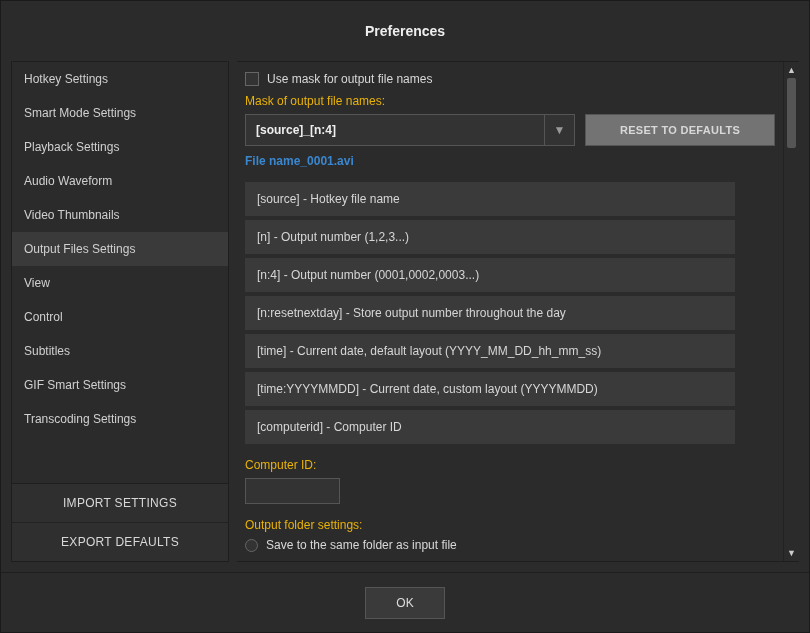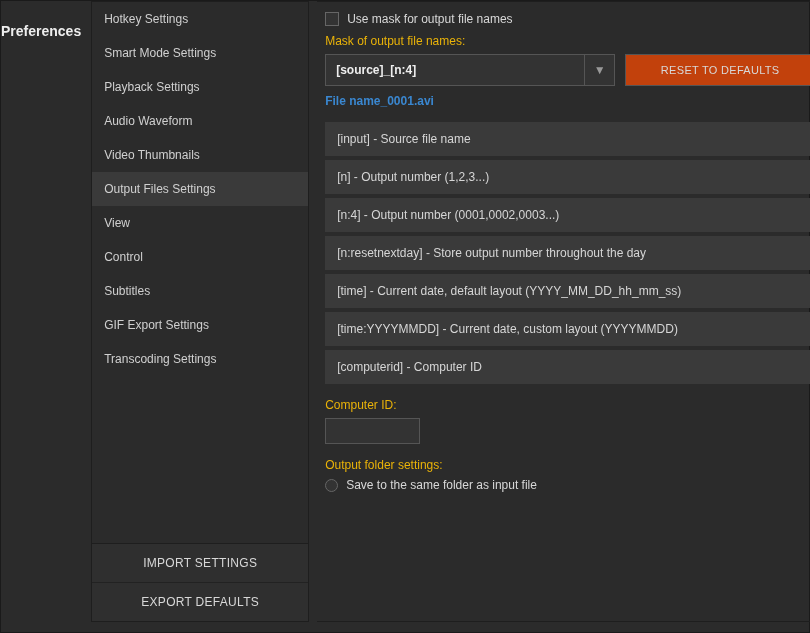--- a/index.html
+++ b/index.html
@@ -11,21 +11,21 @@
     width: 810px;
     height: 633px;
     overflow: hidden;
   }
   .window {
     width: 810px;
     height: 633px;
     background: #2b2b2b;
     border: 1px solid #1a1a1a;
     display: flex;
-    flex-direction: row;
+    flex-direction: column;
   }
   .titlebar {
     height: 60px;
     display: flex;
     align-items: center;
     justify-content: center;
   }
   .titlebar h1 {
     font-size: 14px;
     font-weight: bold;
@@ -168,26 +168,27 @@
     border-left: 1px solid #555;
     display: flex;
     align-items: center;
     justify-content: center;
     color: #999;
     cursor: pointer;
     user-select: none;
   }
   .reset-btn {
     width: 190px;
-    background: #c2410c;
+    background: #737373;
     border: 1px solid #555;
     color: #d8d8d8;
     font-size: 11px;
     letter-spacing: 0.3px;
     cursor: pointer;
+    font-weight: bold;
   }
   .preview {
     color: #3a87d0;
     font-weight: bold;
     font-size: 12px;
     margin-bottom: 14px;
   }
   .token-list {
     display: flex;
     flex-direction: column;
@@ -251,21 +252,21 @@
       <div class="sidebar-list">
         <div class="sidebar-item"><span>Hotkey Settings</span></div>
         <div class="sidebar-item"><span>Smart Mode Settings</span></div>
         <div class="sidebar-item"><span>Playback Settings</span></div>
         <div class="sidebar-item"><span>Audio Waveform</span></div>
         <div class="sidebar-item"><span>Video Thumbnails</span></div>
         <div class="sidebar-item active"><span>Output Files Settings</span></div>
         <div class="sidebar-item"><span>View</span></div>
         <div class="sidebar-item"><span>Control</span></div>
         <div class="sidebar-item"><span>Subtitles</span></div>
-        <div class="sidebar-item"><span>GIF Export Settings</span></div>
+        <div class="sidebar-item"><span>GIF Smart Settings</span></div>
         <div class="sidebar-item"><span>Transcoding Settings</span></div>
       </div>
       <div class="sidebar-buttons">
         <button class="sidebar-btn">IMPORT SETTINGS</button>
         <button class="sidebar-btn">EXPORT DEFAULTS</button>
       </div>
     </div>
 
     <div class="main">
       <div class="content">
@@ -283,21 +284,21 @@
             <div class="mask-dd">
               <span>▼</span>
             </div>
           </div>
           <button class="reset-btn">RESET TO DEFAULTS</button>
         </div>
 
         <div class="preview">File name_0001.avi</div>
 
         <div class="token-list">
-          <div class="token"><span>[input] - Source file name</span></div>
+          <div class="token"><span>[source] - Hotkey file name</span></div>
           <div class="token"><span>[n] - Output number (1,2,3...)</span></div>
           <div class="token"><span>[n:4] - Output number (0001,0002,0003...)</span></div>
           <div class="token"><span>[n:resetnextday] - Store output number throughout the day</span></div>
           <div class="token"><span>[time] - Current date, default layout (YYYY_MM_DD_hh_mm_ss)</span></div>
           <div class="token"><span>[time:YYYYMMDD] - Current date, custom layout (YYYYMMDD)</span></div>
           <div class="token"><span>[computerid] - Computer ID</span></div>
         </div>
 
         <span class="label-bold">Computer ID:</span>
         <input class="text-input" type="text" value="" style="">

